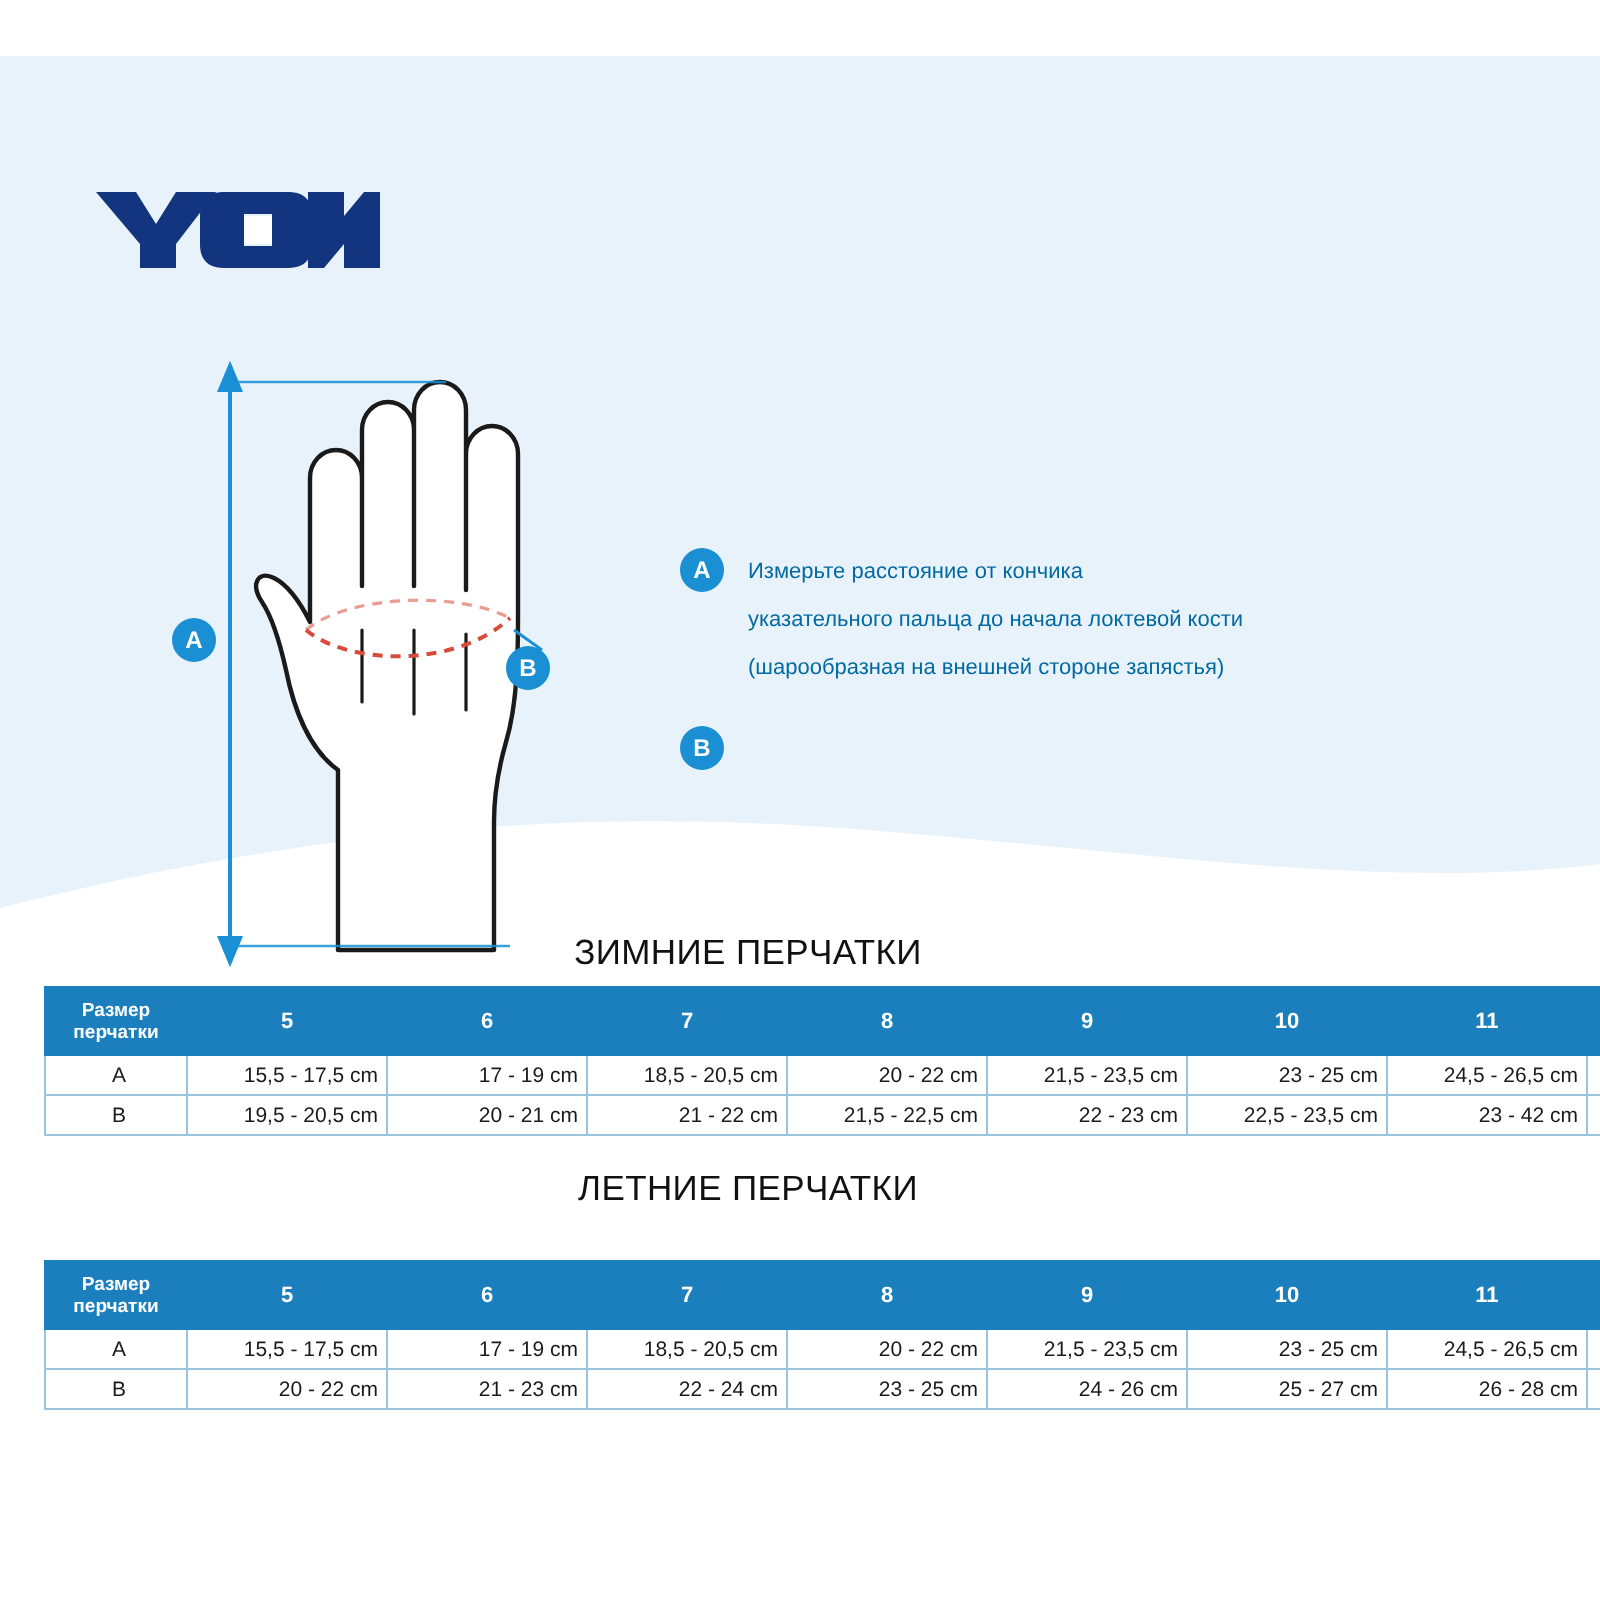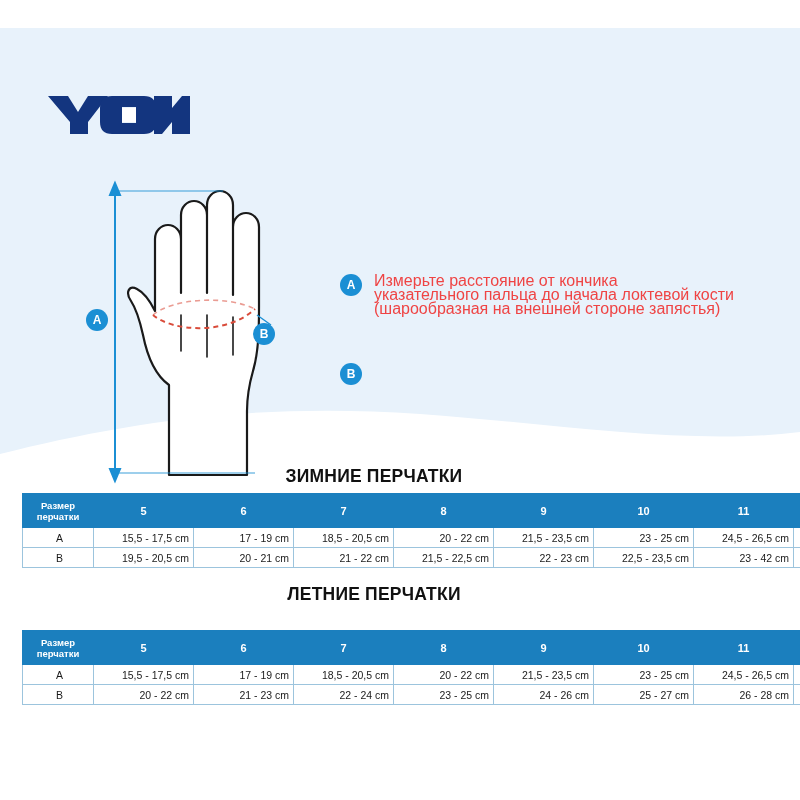--- a/index.html
+++ b/index.html
@@ -77,23 +77,23 @@
     font-size: 12px;
     font-weight: bold;
     display: flex;
     align-items: center;
     justify-content: center;
     flex: none;
     font-family: "Liberation Sans", sans-serif;
   }
   .callout-text {
     margin-left: 12px;
-    color: #ef4444;
-    font-size: 16px;
-    line-height: 14px;
+    color: #0369a1;
+    font-size: 11px;
+    line-height: 24px;
     white-space: pre-line;
   }
   #callout-a { left: 340px; top: 274px; }
   #callout-b { left: 340px; top: 363px; }
 
   .badge-float {
     position: absolute;
     width: 22px;
     height: 22px;
     border-radius: 50%;
@@ -107,21 +107,21 @@
   }
   #badge-a-hand { left: 86px; top: 309px; }
   #badge-b-hand { left: 253px; top: 323px; }
 
   
   .table-title {
     position: absolute;
     width: 748px;
     text-align: center;
     font-size: 17.5px;
-    font-weight: bold;
+    font-weight: normal;
     color: #111111;
     letter-spacing: 0.2px;
   }
   #title-winter { top: 466px; }
   #title-summer { top: 584px; }
 
   table.size-table {
     position: absolute;
     left: 22px;
     width: 756px;

